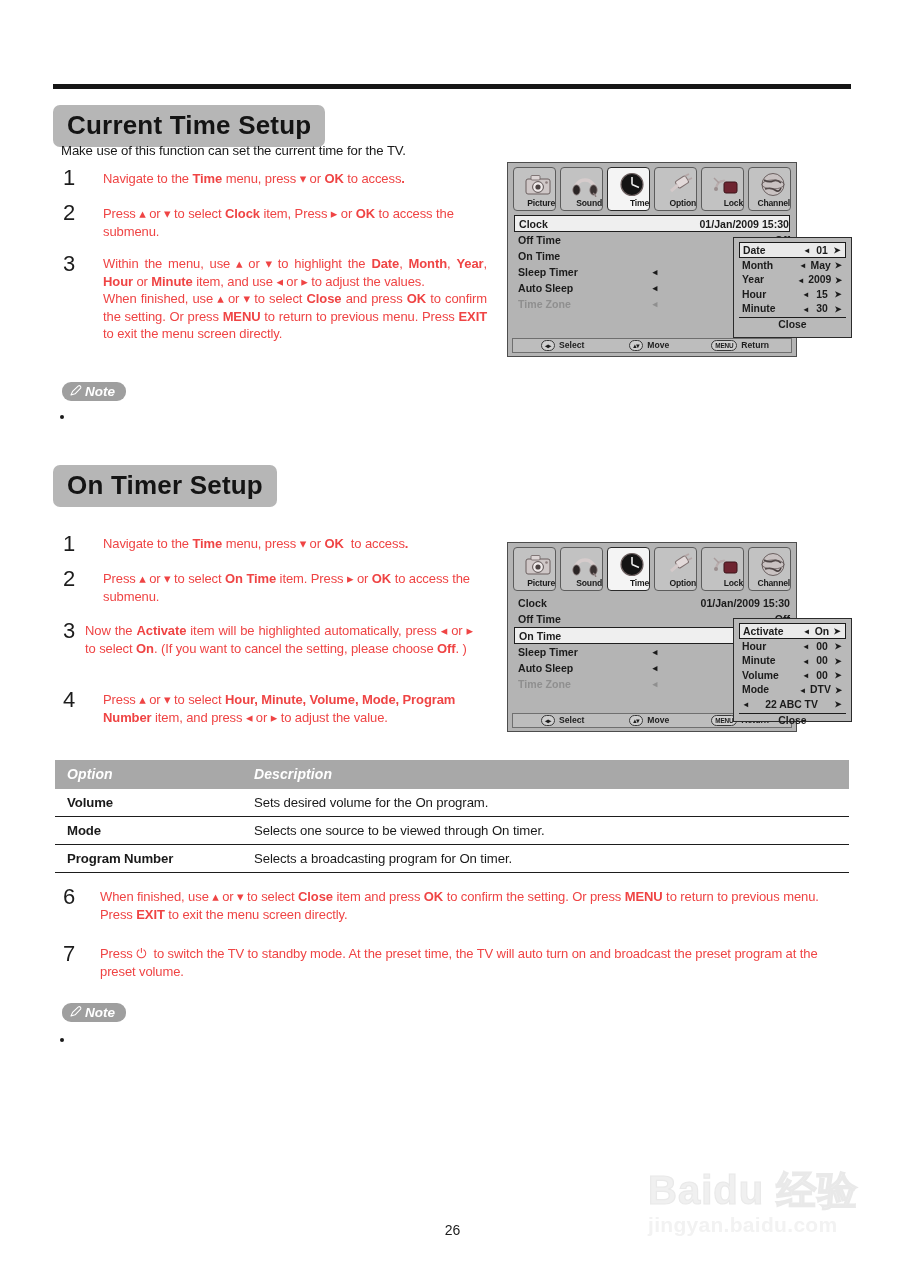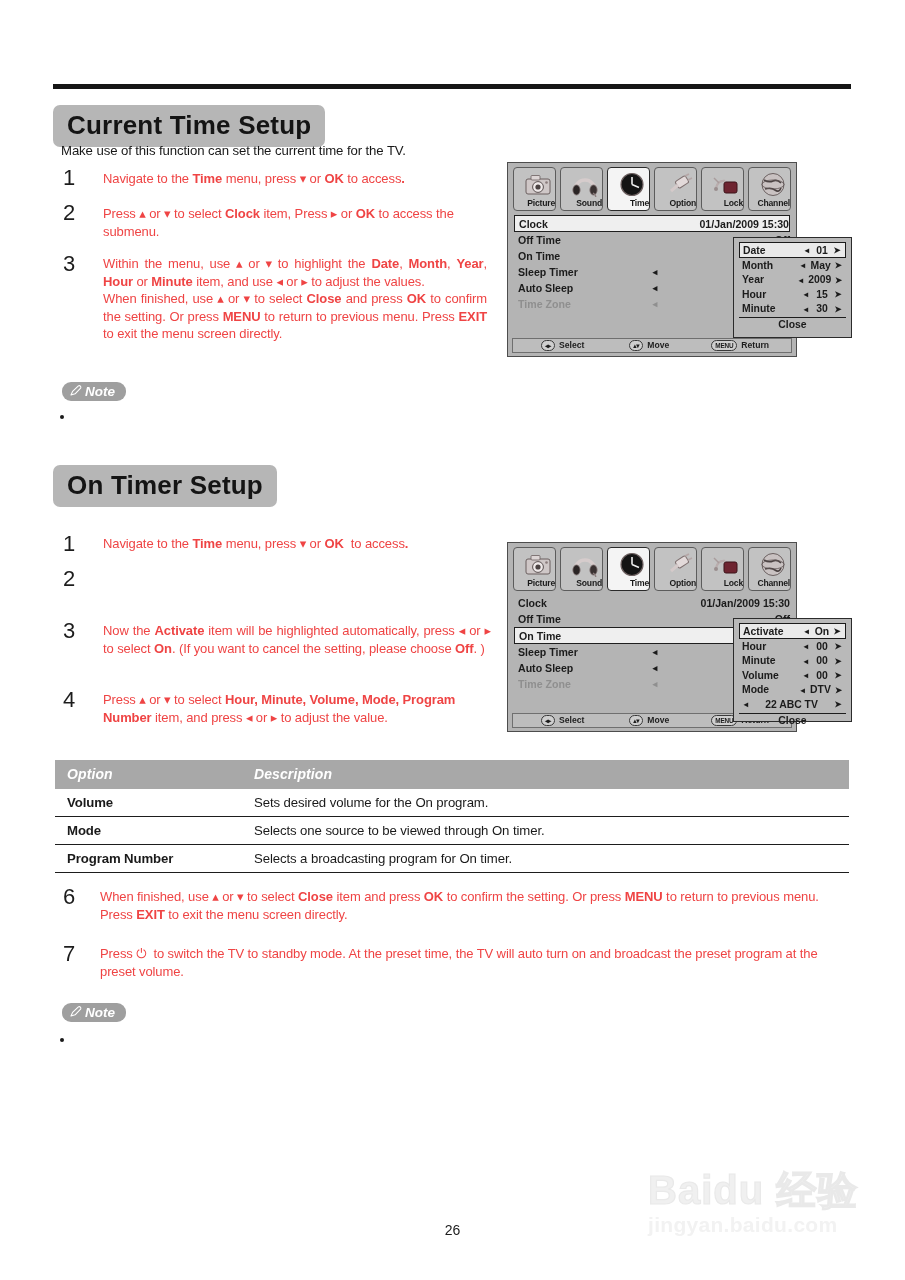--- a/index.html
+++ b/index.html
@@ -481,23 +481,24 @@
     <span class="bullet-dot"></span>
   </div>
 
   <div class="band" style="left:53px; top:465px;">On Timer Setup</div>
 
 
   <div class="step-num" style="left:58px; top:531px;">1</div>
   <div class="step-body" style="left:103px; top:535px; width:400px;">Navigate to the <b>Time</b> menu, press ▾ or <b>OK</b>&nbsp; to access<b>.</b></div>
 
   <div class="step-num" style="left:58px; top:566px;">2</div>
+  <div class="step-body" style="left:103px; top:570px; width:390px;">Press ▴ or ▾ to select <b>On Time</b> item. Press ▸ or <b>OK</b> to access the submenu.</div>
 
   <div class="step-num" style="left:58px; top:618px;">3</div>
-  <div class="step-body just" style="left:103px; top:622px; width:388px;">Now the <b>Activate</b> item will be highlighted automatically, press ◂ or ▸ to select <b>On</b>. (If you want to cancel the setting, please choose <b>Off</b>. )</div>
+  <div class="step-body just" style="left:85px; top:622px; width:388px;">Now the <b>Activate</b> item will be highlighted automatically, press ◂ or ▸ to select <b>On</b>. (If you want to cancel the setting, please choose <b>Off</b>. )</div>
 
   <div class="step-num" style="left:58px; top:687px;">4</div>
   <div class="step-body" style="left:103px; top:691px; width:390px;">Press ▴ or ▾ to select <b>Hour, Minute, Volume, Mode, Program Number</b> item, and press ◂ or ▸ to adjust the value.</div>
 
   <div class="osd" style="left:507px; top:542px; width:290px; height:190px;">
     <div class="osd-icons">
 
       <div class="osd-icon">
         <span class="glyph">
           <svg width="32" height="25" viewBox="0 0 32 25">

